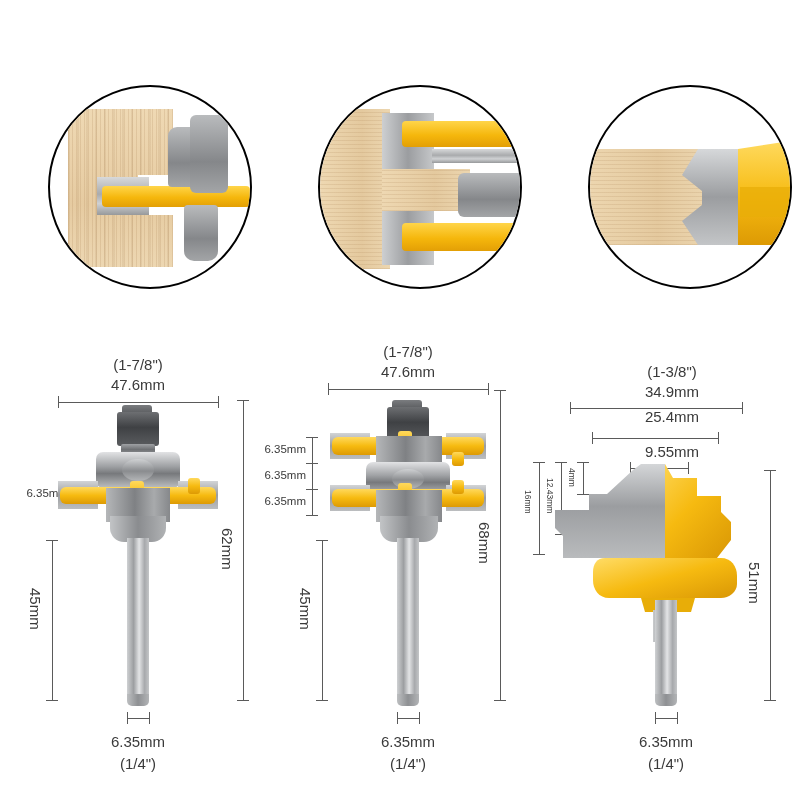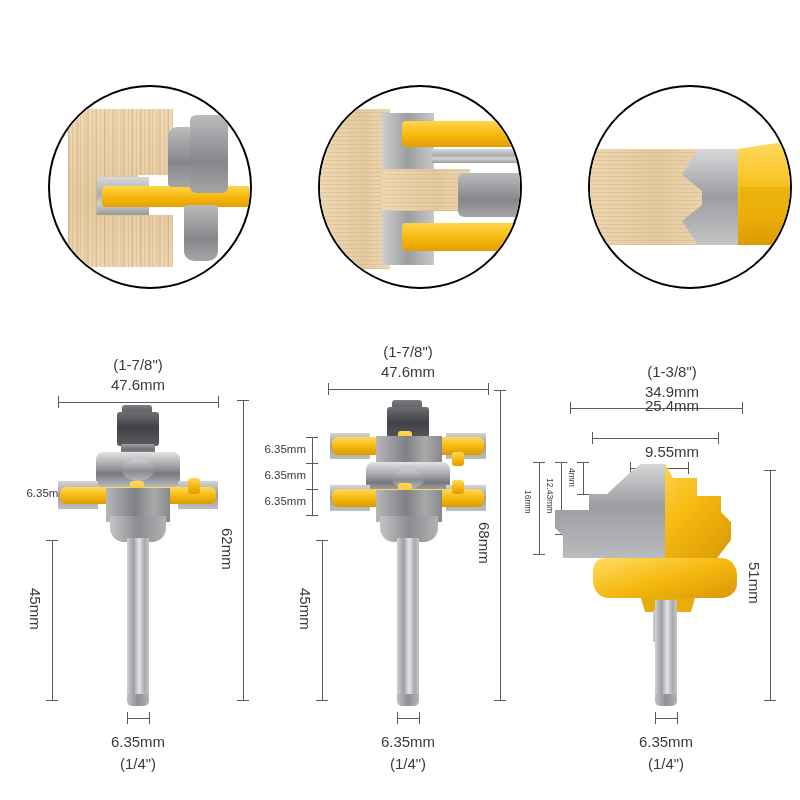--- a/index.html
+++ b/index.html
@@ -214,21 +214,21 @@
     <div class="dimlabel" style="left:328px;top:755px;width:160px;">(1/4")</div>
   </div>
 
   <div class="bit">
     <div class="dimlabel" style="left:592px;top:363px;width:160px;">(1-3/8")</div>
     <div class="dimlabel" style="left:592px;top:383px;width:160px;">34.9mm</div>
     <div class="hline" style="left:570px;top:408px;width:172px;"></div>
     <div class="tick-v" style="left:570px;top:402px;height:12px;"></div>
     <div class="tick-v" style="left:742px;top:402px;height:12px;"></div>
 
-    <div class="dimlabel" style="left:592px;top:397px;width:160px;">25.4mm</div>
+    <div class="dimlabel" style="left:592px;top:408px;width:160px;">25.4mm</div>
     <div class="hline" style="left:592px;top:438px;width:126px;"></div>
     <div class="tick-v" style="left:592px;top:432px;height:12px;"></div>
     <div class="tick-v" style="left:718px;top:432px;height:12px;"></div>
 
     <div class="dimlabel" style="left:592px;top:443px;width:160px;">9.55mm</div>
     <div class="hline" style="left:630px;top:468px;width:58px;"></div>
     <div class="tick-v" style="left:630px;top:462px;height:12px;"></div>
     <div class="tick-v" style="left:688px;top:462px;height:12px;"></div>
 
     <div class="vline" style="left:539px;top:462px;height:92px;"></div>

